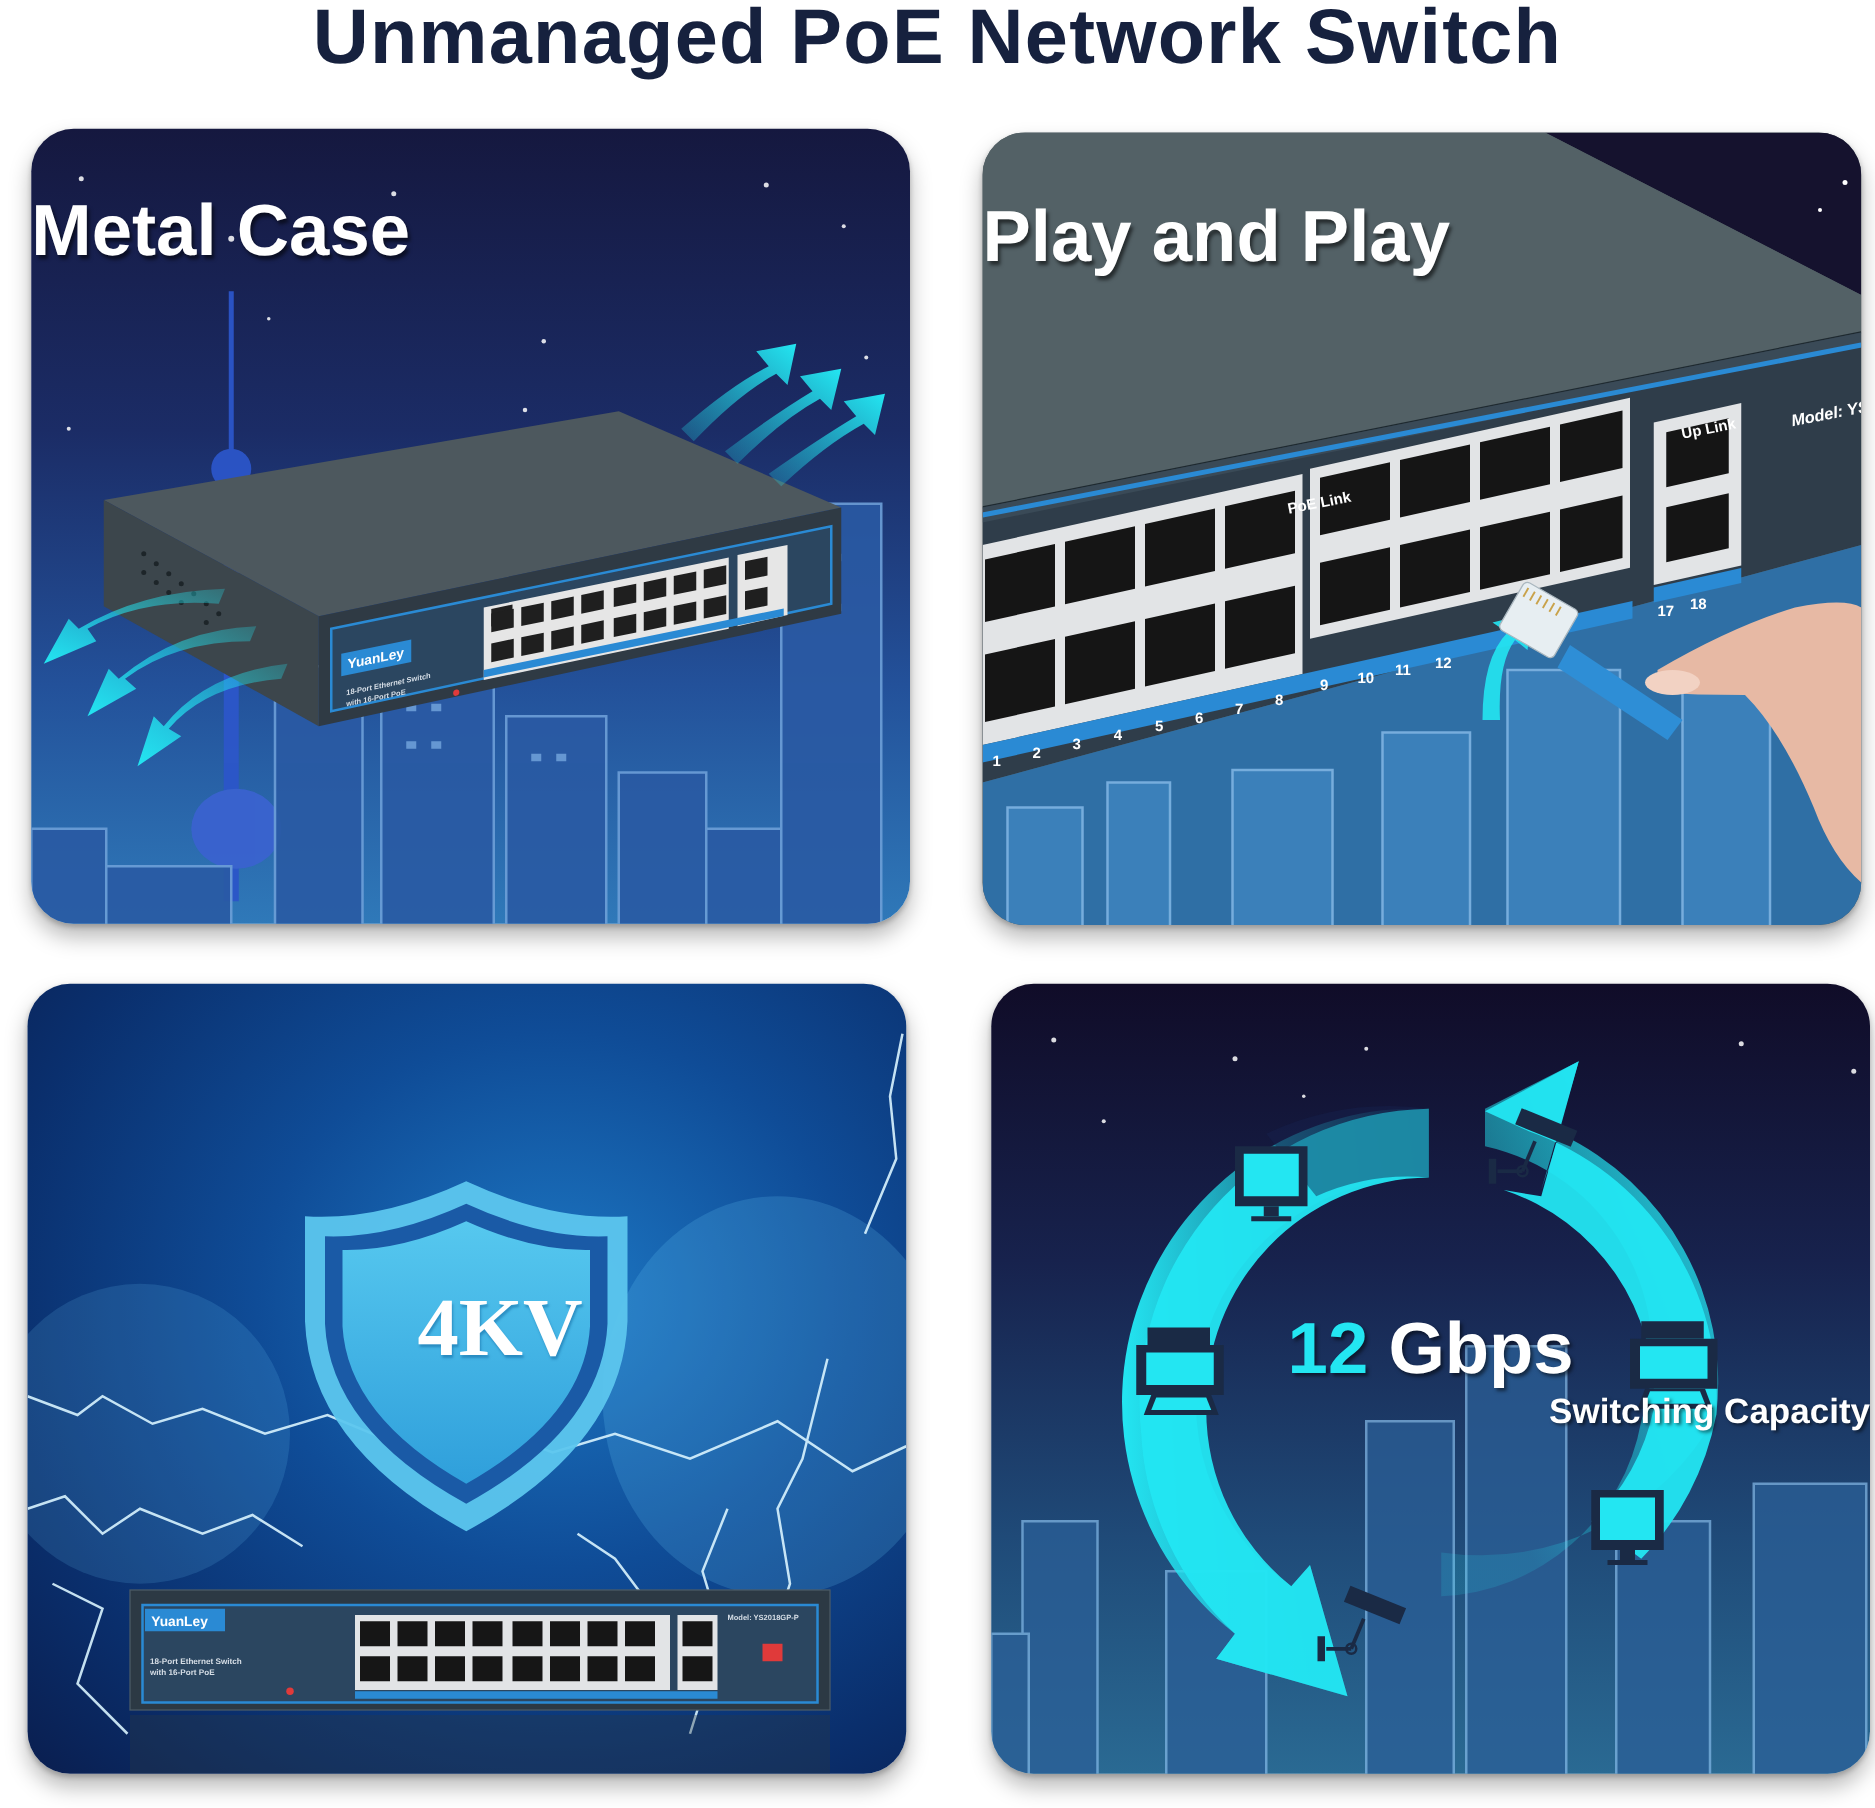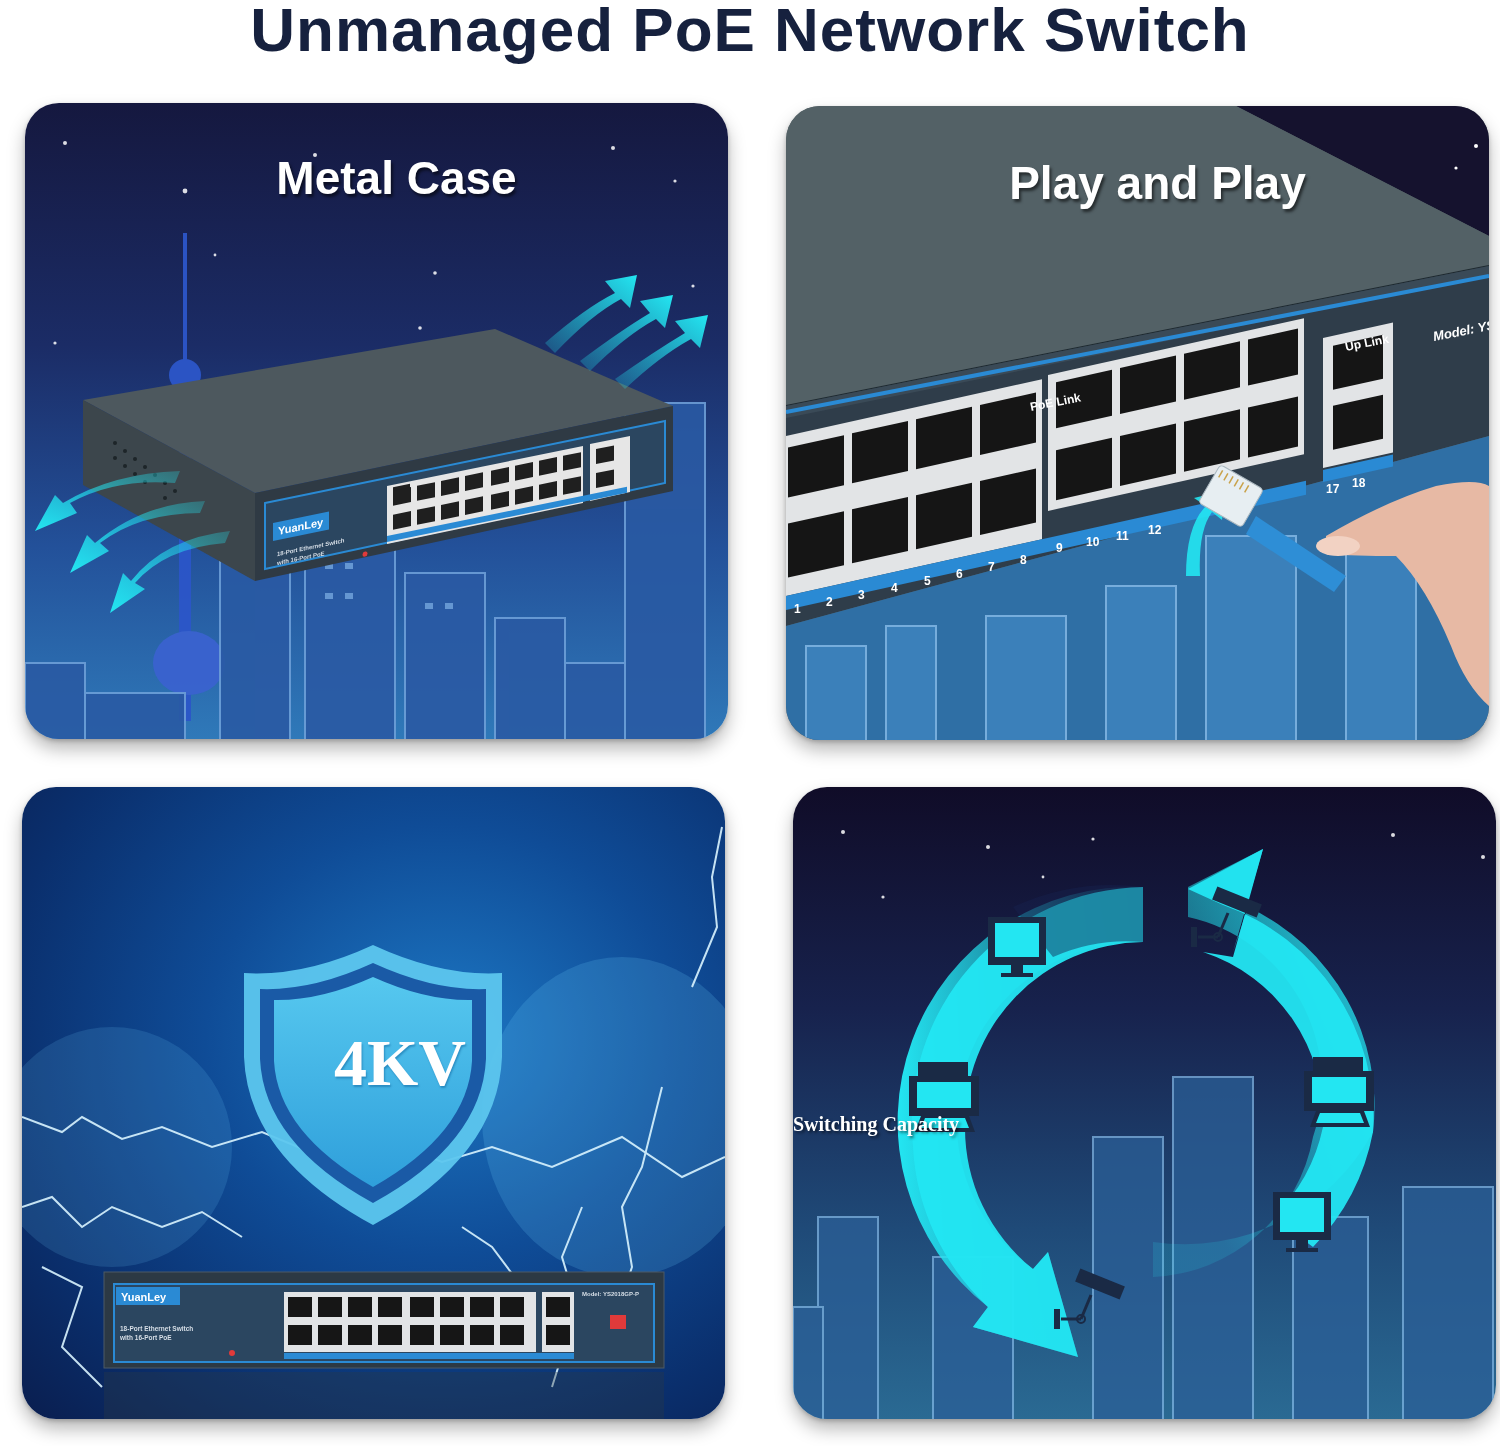--- a/index.html
+++ b/index.html
@@ -10,47 +10,47 @@
     position: absolute; left: 0; top: -6px; width: 1500px; text-align: center;
     font-size: 62px; font-weight: 700; color: #16213e; letter-spacing: 1px;
     font-family: "Liberation Sans", sans-serif;
   }
 
   .card {
     position: absolute; border-radius: 34px; overflow: hidden;
     box-shadow: 0 10px 18px rgba(0,0,0,0.28), 0 2px 4px rgba(0,0,0,0.2);
   }
   .card-title {
-    position: absolute; left: 0; width: 100%; text-align: center;
-    color: #ffffff; font-weight: 700; font-size: 46px;
+    position: absolute; left: 0; width: 100%; 
+    color: #ffffff; font-weight: 700; font-size: 58px;
     text-shadow: 2px 3px 3px rgba(0,0,0,0.55);
-    font-family: "Liberation Sans", sans-serif; z-index: 5; padding-left: 40px;
+    font-family: "Liberation Sans", sans-serif; z-index: 5;
   }
   .layer { position: absolute; inset: 0; }
   svg { display: block; }
 
   
   #card-metal { left: 25px; top: 103px; width: 703px; height: 636px;
     background: linear-gradient(180deg, #15183f 0%, #1b2c66 38%, #23519a 70%, #2f79b9 100%); }
   
   #card-plug { left: 786px; top: 106px; width: 703px; height: 634px; background: #4f5d62; }
   
   #card-light { left: 22px; top: 787px; width: 703px; height: 632px;
     background: radial-gradient(ellipse at 60% 40%, #1d78c4 0%, #0f4c97 40%, #0a2f6d 75%, #0a1e4f 100%); }
   
   #card-speed { left: 793px; top: 787px; width: 703px; height: 632px;
     background: linear-gradient(180deg, #100c28 0%, #17224d 35%, #1f4a78 70%, #2a6a93 100%); }
 
   .big-num { position: absolute; left: 0; width: 100%; text-align: center; top: 258px;
     font-size: 58px; font-weight: 700; color: #ffffff; z-index: 6;
     text-shadow: 2px 3px 3px rgba(0,0,0,0.5); }
   .big-num .accent { color: #23e6f2; }
-  .sub-label { position: absolute; left: 0; width: 100%; text-align: left; top: 326px;
-    font-size: 20px; font-weight: 700; color: #ffffff; z-index: 6;
-    text-shadow: 2px 2px 3px rgba(0,0,0,0.55); font-family: Liberation Serif, serif; }
+  .sub-label { position: absolute; left: 0; width: 100%; text-align: right; top: 326px;
+    font-size: 28px; font-weight: 700; color: #ffffff; z-index: 6;
+    text-shadow: 2px 2px 3px rgba(0,0,0,0.55); }
 
   .shield-text { position: absolute; left: 278px; width: 200px; top: 238px; text-align: center;
     font-size: 66px; font-weight: 700; color: #ffffff; z-index: 6;
     text-shadow: 1px 2px 2px rgba(0,80,140,0.4); font-family: Liberation Serif, serif; }
 
   .tiny { font-family: "Liberation Sans", sans-serif; font-weight: 700; }
 </style>
 </head>
 <body>
 
@@ -435,14 +435,18 @@
         <circle cx="425" cy="150" r="4" fill="none" stroke="#1a2a45" stroke-width="2"></circle>
     </g>
     <g fill="#1a2a45">
       <rect x="283" y="490" width="48" height="14" transform="rotate(22 307 497)"></rect>
       <line x1="298" y1="508" x2="288" y2="532" stroke="#1a2a45" stroke-width="3"></line>
       <line x1="288" y1="532" x2="268" y2="532" stroke="#1a2a45" stroke-width="3"></line>
       <rect x="261" y="522" width="6" height="20"></rect>
         <circle cx="288" cy="532" r="4" fill="none" stroke="#1a2a45" stroke-width="2"></circle>
     </g>
   </svg>
+  <div class="big-num">
+    <span class="accent">12</span>
+    <span>Gbps</span>
+  </div>
   <div class="sub-label">Switching Capacity</div>
 </div>
 
 </body></html>

